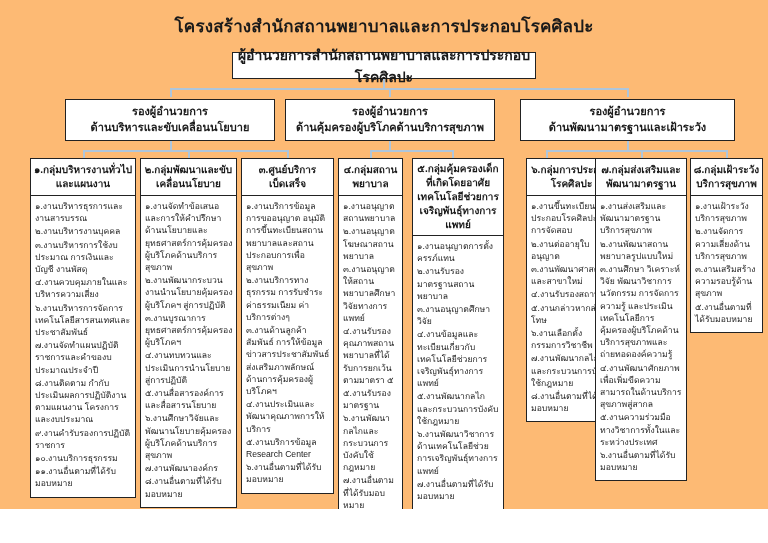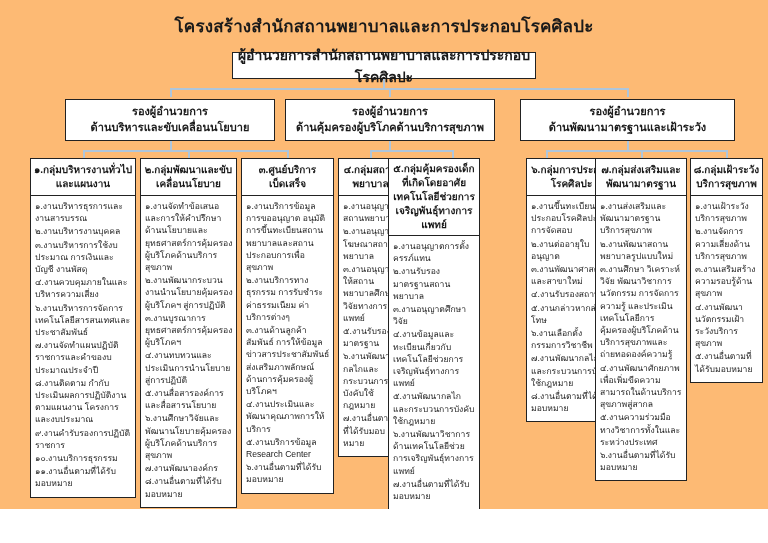--- a/index.html
+++ b/index.html
@@ -116,26 +116,27 @@
           <div class="group-item">๕.งานบริการข้อมูล Research Center</div>
           <div class="group-item">๖.งานอื่นตามที่ได้รับมอบหมาย</div>
         </div>
       </div>
       <div class="group-col" style="left: 338px; width: 65px;">
         <div class="group-header">๔.กลุ่มสถานพยาบาล</div>
         <div class="group-body">
           <div class="group-item">๑.งานอนุญาตสถานพยาบาล</div>
           <div class="group-item">๒.งานอนุญาตโฆษณาสถานพยาบาล</div>
           <div class="group-item">๓.งานอนุญาตให้สถานพยาบาลศึกษา วิจัยทางการแพทย์</div>
+          <div class="group-item">๔.งานรับรองคุณภาพสถานพยาบาลที่ได้รับการยกเว้นตามมาตรา ๕</div>
           <div class="group-item">๕.งานรับรองมาตรฐาน</div>
           <div class="group-item">๖.งานพัฒนากลไกและกระบวนการบังคับใช้กฎหมาย</div>
           <div class="group-item">๗.งานอื่นตามที่ได้รับมอบหมาย</div>
         </div>
       </div>
-      <div class="group-col" style="left: 388px; width: 92px; border-radius: 25px;">
+      <div class="group-col" style="left: 412px; width: 92px; border-radius: 25px;">
         <div class="group-header">๕.กลุ่มคุ้มครองเด็กที่เกิดโดยอาศัยเทคโนโลยีช่วยการเจริญพันธุ์ทางการแพทย์</div>
         <div class="group-body">
           <div class="group-item">๑.งานอนุญาตการตั้งครรภ์แทน</div>
           <div class="group-item">๒.งานรับรองมาตรฐานสถานพยาบาล</div>
           <div class="group-item">๓.งานอนุญาตศึกษาวิจัย</div>
           <div class="group-item">๔.งานข้อมูลและทะเบียนเกี่ยวกับเทคโนโลยีช่วยการเจริญพันธุ์ทางการแพทย์</div>
           <div class="group-item">๕.งานพัฒนากลไกและกระบวนการบังคับใช้กฎหมาย</div>
           <div class="group-item">๖.งานพัฒนาวิชาการด้านเทคโนโลยีช่วยการเจริญพันธุ์ทางการแพทย์</div>
           <div class="group-item">๗.งานอื่นตามที่ได้รับมอบหมาย</div>
         </div>
@@ -163,19 +164,18 @@
           <div class="group-item">๕.งานความร่วมมือทางวิชาการทั้งในและระหว่างประเทศ</div>
           <div class="group-item">๖.งานอื่นตามที่ได้รับมอบหมาย</div>
         </div>
       </div>
       <div class="group-col" style="left: 690px; width: 73px; border-radius: 10px;">
         <div class="group-header">๘.กลุ่มเฝ้าระวังบริการสุขภาพ</div>
         <div class="group-body">
           <div class="group-item">๑.งานเฝ้าระวังบริการสุขภาพ</div>
           <div class="group-item">๒.งานจัดการความเสี่ยงด้านบริการสุขภาพ</div>
           <div class="group-item">๓.งานเสริมสร้างความรอบรู้ด้านสุขภาพ</div>
-          <div class="group-item">๔.งานพัฒนานวัตกรรมเฝ้าระวังบริการสุขภาพ</div>
           <div class="group-item">๕.งานอื่นตามที่ได้รับมอบหมาย</div>
         </div>
       </div>
     </div>
 
 </div>
 
 </body></html>

